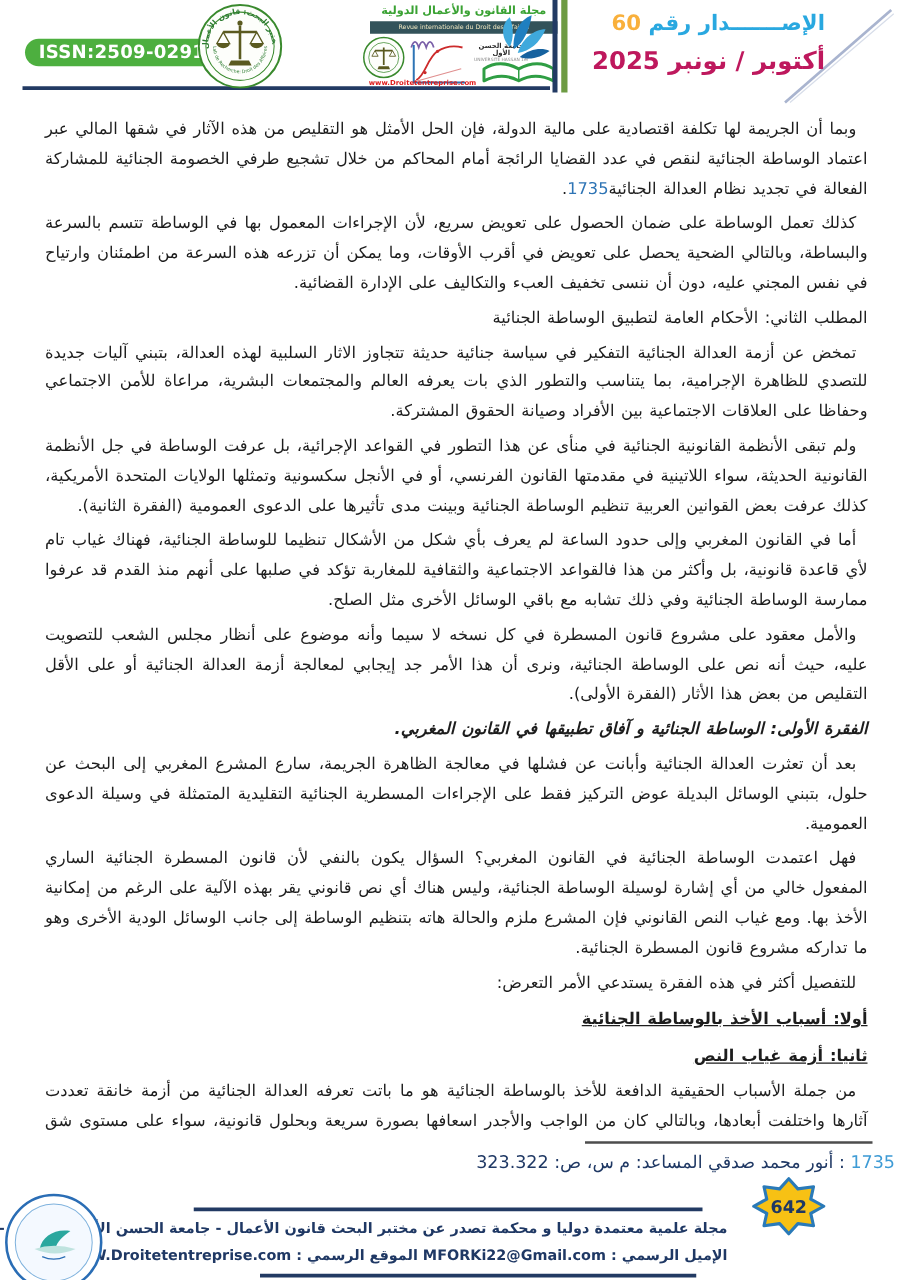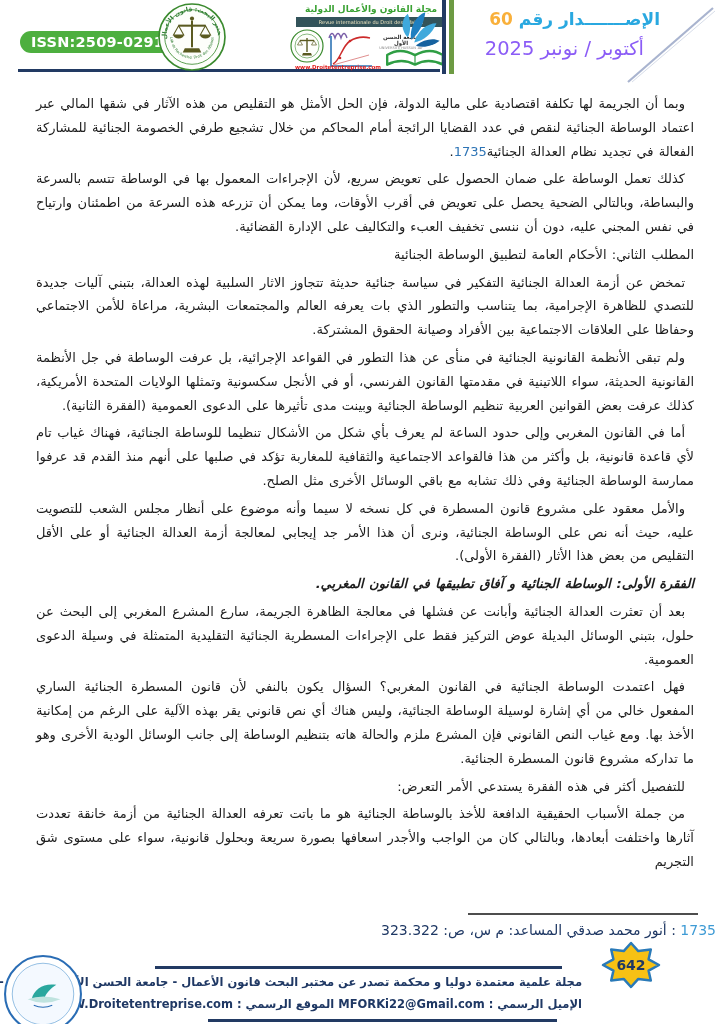--- a/index.html
+++ b/index.html
@@ -22,22 +22,22 @@
   .univ .fr{font-size:3.5px;color:#888;}
   .bird{position:absolute;left:146px;top:2px;}
   .journal-website{position:absolute;left:50px;top:63px;width:100px;text-align:center;
       color:#e01b1b;font-weight:bold;font-size:5.5px;}
   .vbar-navy{position:absolute;left:442px;top:0;width:4px;height:74px;background:#223a63;}
   .vbar-green{position:absolute;left:449px;top:0;width:5px;height:74px;background:#6d9b43;}
   .pen{position:absolute;right:6px;top:2px;}
   .issue-line{position:absolute;right:64px;top:9px;direction:rtl;font-size:17px;font-weight:bold;white-space:nowrap;}
   .issue-line .lbl{color:#29a8e0;}
   .issue-line .num{color:#f9b03b;margin-top:48px;}
-  .issue-date{position:absolute;right:80px;top:37px;direction:rtl;color:#8b5cf6;
-      font-size:19.5px;font-weight:normal;white-space:nowrap;}
+  .issue-date{position:absolute;right:64px;top:37px;direction:rtl;color:#be185d;
+      font-size:19.5px;font-weight:bold;white-space:nowrap;}
   
   .article{position:absolute;left:32px;right:26px;top:88px;height:820px;overflow:hidden;
       direction:rtl;text-align:justify;color:#1d1d1d;font-size:13px;line-height:23.8px;word-spacing:1px;}
   .article p{margin:4px;}
   .p-ind{text-indent:9px;}
   .p-last{text-align-last:justify;}
   .h-bolditalic{font-weight:bold;font-style:italic;}
   .u-item{font-weight:bold;text-decoration:underline;margin-top:6px !important;}
   .ref{color:#2e74b5;}
   
@@ -155,20 +155,22 @@
     <p class="p-ind">كذلك تعمل الوساطة على ضمان الحصول على تعويض سريع، لأن الإجراءات المعمول بها في الوساطة تتسم بالسرعة والبساطة، وبالتالي الضحية يحصل على تعويض في أقرب الأوقات، وما يمكن أن تزرعه هذه السرعة من اطمئنان وارتياح في نفس المجني عليه، دون أن ننسى تخفيف العبء والتكاليف على الإدارة القضائية.</p>
     <p>المطلب الثاني: الأحكام العامة لتطبيق الوساطة الجنائية</p>
     <p class="p-ind">تمخض عن أزمة العدالة الجنائية التفكير في سياسة جنائية حديثة تتجاوز الاثار السلبية لهذه العدالة، بتبني آليات جديدة للتصدي للظاهرة الإجرامية، بما يتناسب والتطور الذي بات يعرفه العالم والمجتمعات البشرية، مراعاة للأمن الاجتماعي وحفاظا على العلاقات الاجتماعية بين الأفراد وصيانة الحقوق المشتركة.</p>
     <p class="p-ind">ولم تبقى الأنظمة القانونية الجنائية في منأى عن هذا التطور في القواعد الإجرائية، بل عرفت الوساطة في جل الأنظمة القانونية الحديثة، سواء اللاتينية في مقدمتها القانون الفرنسي، أو في الأنجل سكسونية وتمثلها الولايات المتحدة الأمريكية، كذلك عرفت بعض القوانين العربية تنظيم الوساطة الجنائية وبينت مدى تأثيرها على الدعوى العمومية (الفقرة الثانية).</p>
     <p class="p-ind">أما في القانون المغربي وإلى حدود الساعة لم يعرف بأي شكل من الأشكال تنظيما للوساطة الجنائية، فهناك غياب تام لأي قاعدة قانونية، بل وأكثر من هذا فالقواعد الاجتماعية والثقافية للمغاربة تؤكد في صلبها على أنهم منذ القدم قد عرفوا ممارسة الوساطة الجنائية وفي ذلك تشابه مع باقي الوسائل الأخرى مثل الصلح.</p>
     <p class="p-ind">والأمل معقود على مشروع قانون المسطرة في كل نسخه لا سيما وأنه موضوع على أنظار مجلس الشعب للتصويت عليه، حيث أنه نص على الوساطة الجنائية، ونرى أن هذا الأمر جد إيجابي لمعالجة أزمة العدالة الجنائية أو على الأقل التقليص من بعض هذا الأثار (الفقرة الأولى).</p>
     <p class="h-bolditalic">الفقرة الأولى: الوساطة الجنائية و آفاق تطبيقها في القانون المغربي.</p>
     <p class="p-ind">بعد أن تعثرت العدالة الجنائية وأبانت عن فشلها في معالجة الظاهرة الجريمة، سارع المشرع المغربي إلى البحث عن حلول، بتبني الوسائل البديلة عوض التركيز فقط على الإجراءات المسطرية الجنائية التقليدية المتمثلة في وسيلة الدعوى العمومية.</p>
     <p class="p-ind">فهل اعتمدت الوساطة الجنائية في القانون المغربي؟ السؤال يكون بالنفي لأن قانون المسطرة الجنائية الساري المفعول خالي من أي إشارة لوسيلة الوساطة الجنائية، وليس هناك أي نص قانوني يقر بهذه الآلية على الرغم من إمكانية الأخذ بها. ومع غياب النص القانوني فإن المشرع ملزم والحالة هاته بتنظيم الوساطة إلى جانب الوسائل الودية الأخرى وهو ما تداركه مشروع قانون المسطرة الجنائية.</p>
     <p class="p-ind">للتفصيل أكثر في هذه الفقرة يستدعي الأمر التعرض:</p>
+    <p class="u-item">أولا: أسباب الأخذ بالوساطة الجنائية</p>
+    <p class="u-item">ثانيا: أزمة غياب النص</p>
     <p class="p-ind p-last" style="margin-top:4px;">من جملة الأسباب الحقيقية الدافعة للأخذ بالوساطة الجنائية هو ما باتت تعرفه العدالة الجنائية من أزمة خانقة تعددت آثارها واختلفت أبعادها، وبالتالي كان من الواجب والأجدر اسعافها بصورة سريعة وبحلول قانونية، سواء على مستوى شق التجريم</p>
   </div>
 
   <div class="fn-sep"></div>
   <div class="footnote">
     <span class="fn-ref">1735</span><span> : أنور محمد صدقي المساعد: م س، ص: 323.322</span>
   </div>
 
   <div>
     <div class="footer-rule-top"></div>

